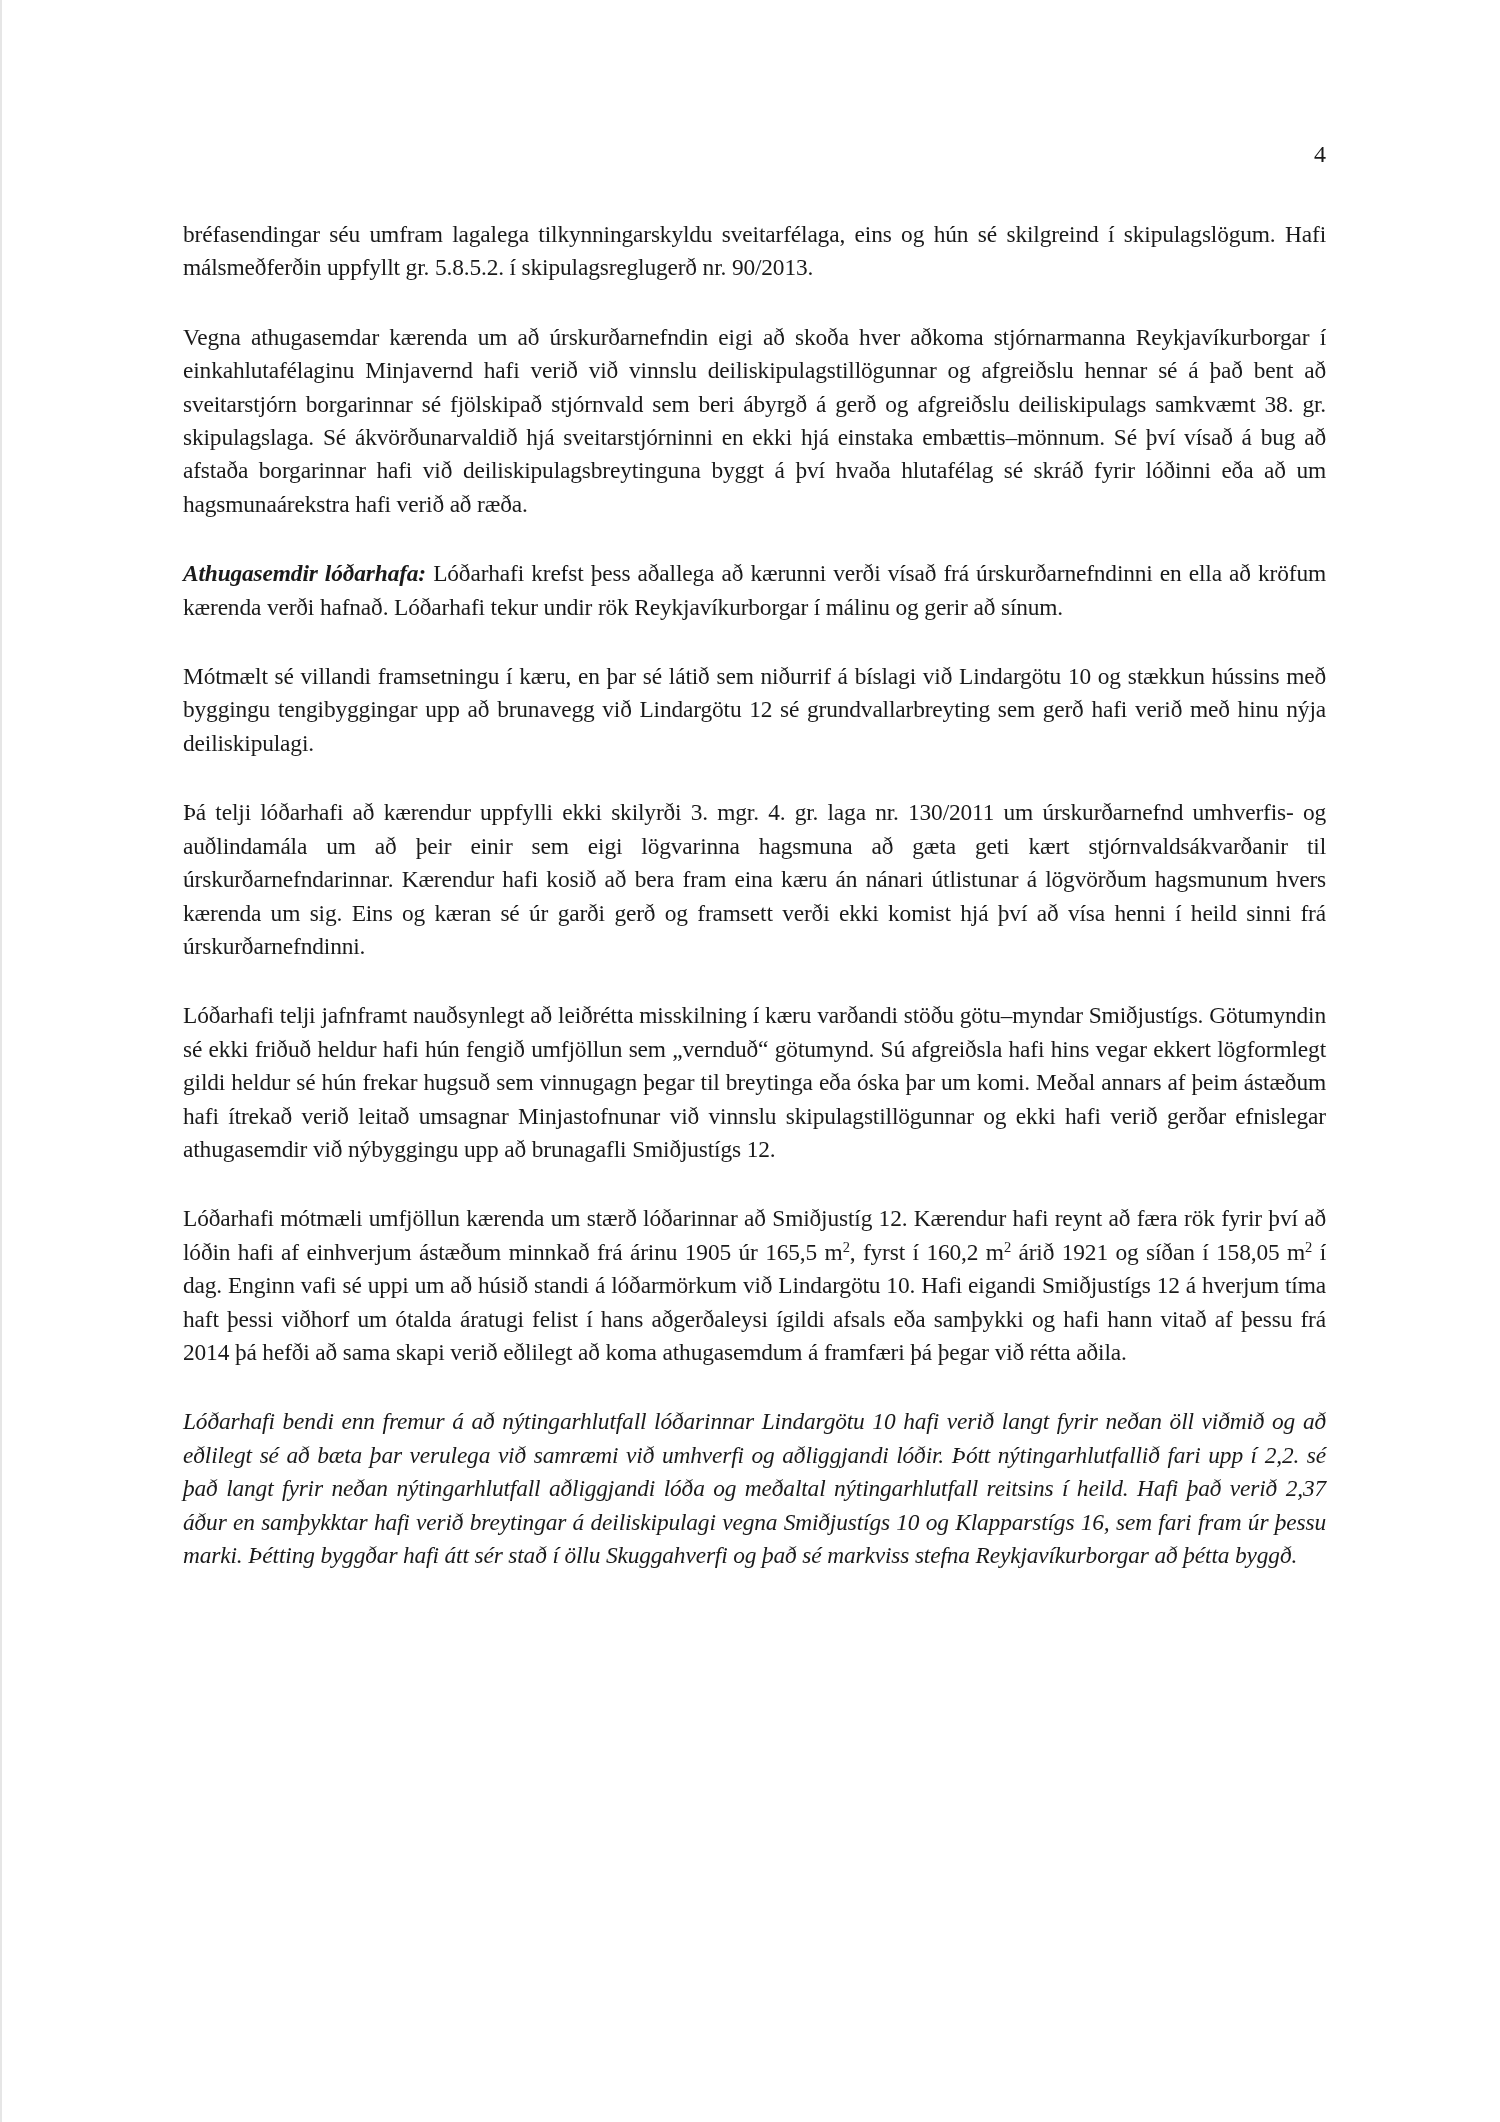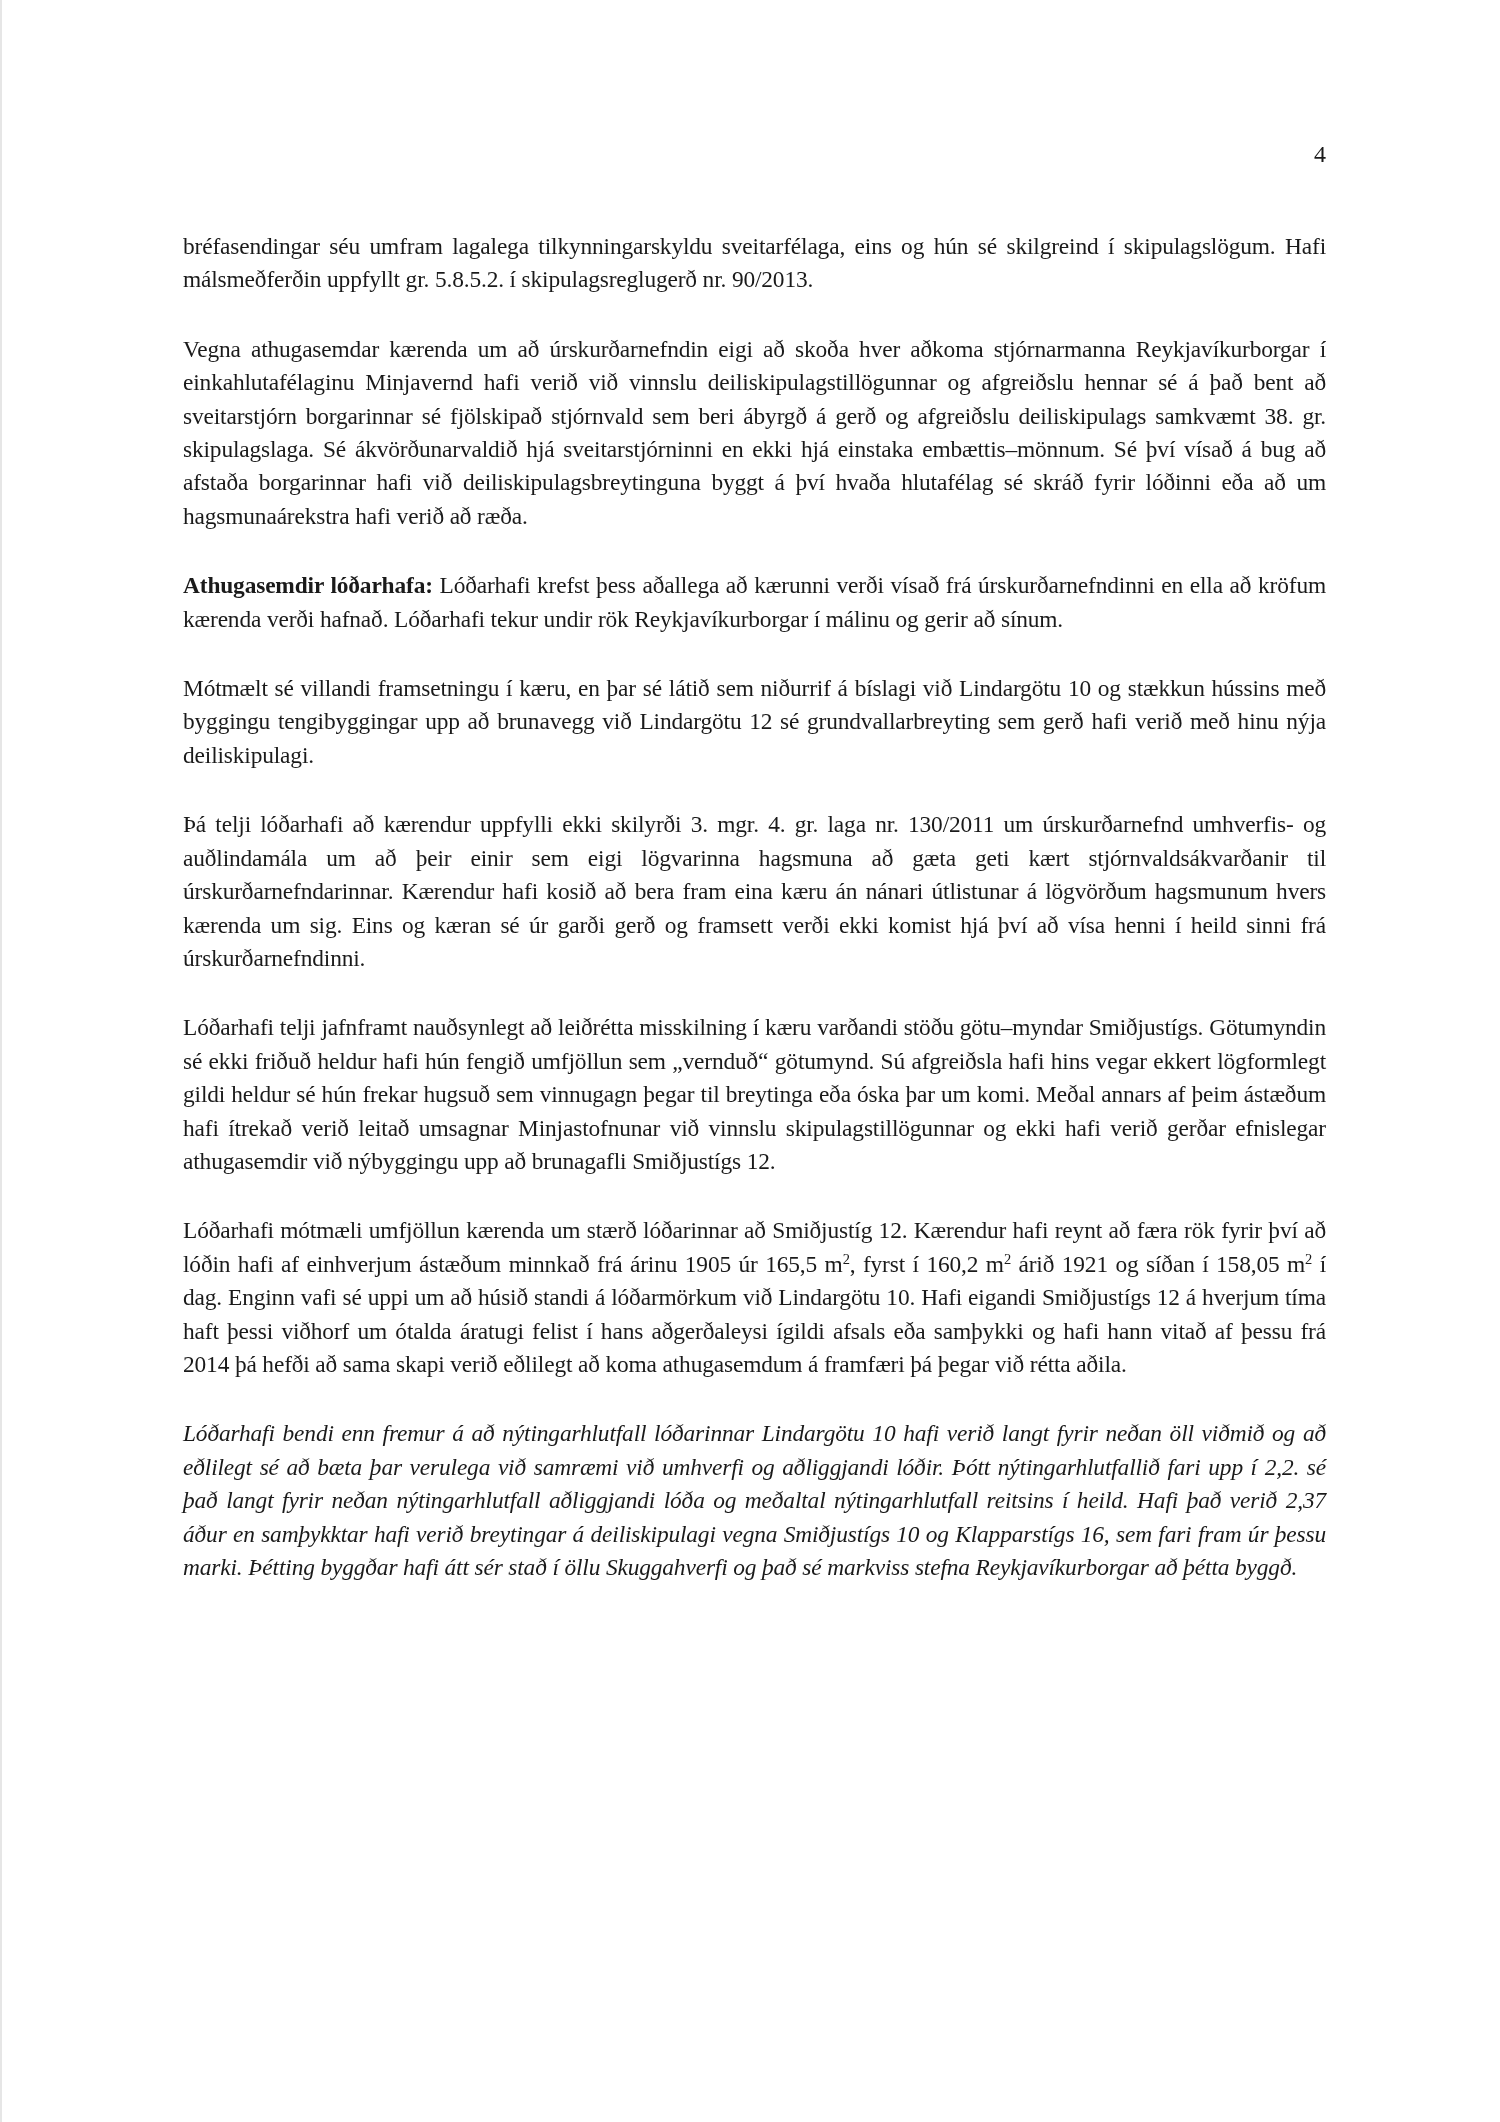--- a/index.html
+++ b/index.html
@@ -37,29 +37,30 @@
       left: 183px;
       top: 218px;
       width: 1143px;
       font-size: 23.4px;
       line-height: 33.4px;
       text-align: justify;
       letter-spacing: -0.15px;
       word-spacing: 0px;
     }
     .text-block p {
-      margin: 12px 0 36px 0;
+      margin: 0 0 36px 0;
       padding: 0;
     }
     .text-block p.tight-last {
       margin-bottom: 0;
       font-style: italic;
     }
     .bold-lead {
       font-weight: bold;
+      font-style: italic;
     }
     sup {
       font-size: 0.62em;
       line-height: 0;
       vertical-align: 0.55em;
     }
   </style>
 </head>
 <body>
 

